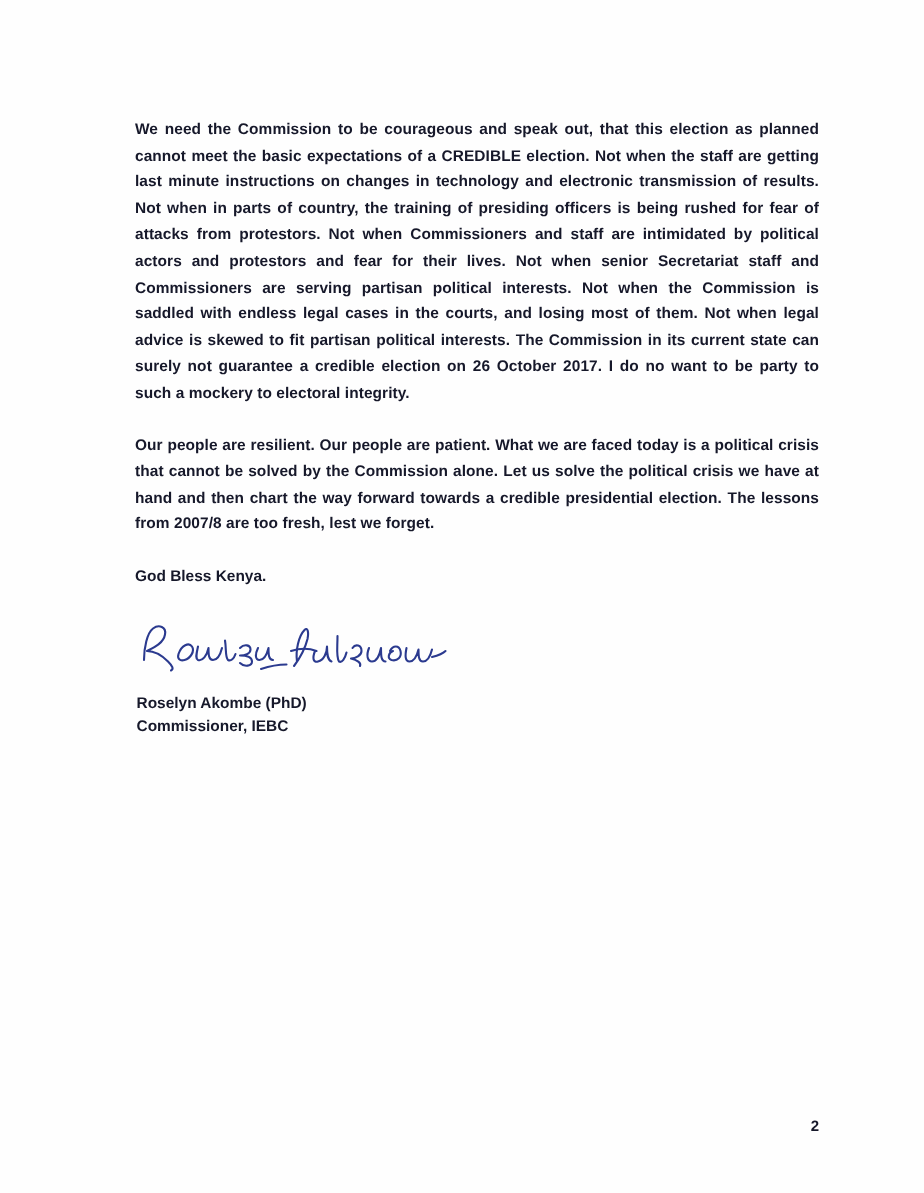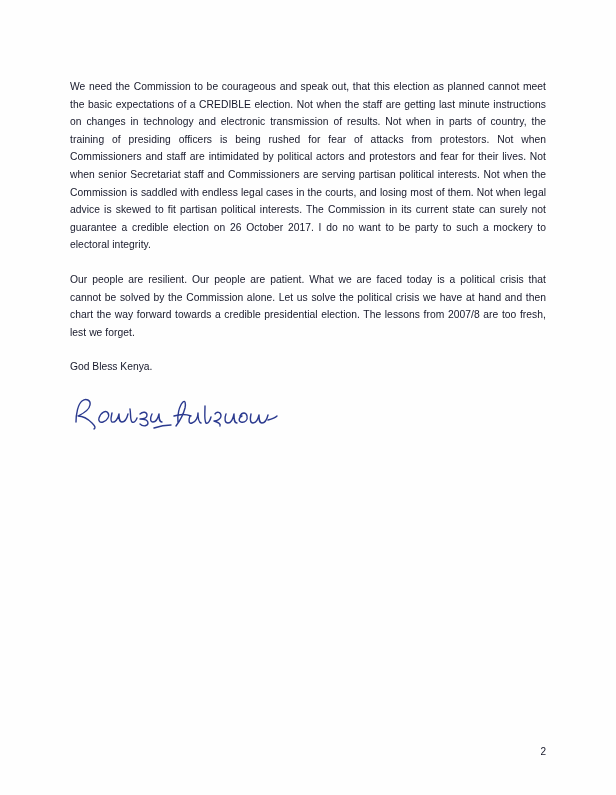--- a/index.html
+++ b/index.html
@@ -13,21 +13,22 @@
     position: relative;
     font-family: "Liberation Sans", sans-serif;
     color: #1c1c2b;
     overflow: hidden;
   }
   .page {
     position: absolute;
     inset: 0;
     background: #fefefe;
     box-sizing: border-box;
-    padding: 78px 70px 40px 70px;
+    padding: 78px 70px 40px 90px;
+    font-weight: bold;
   }
   .para {
     font-size: 10.3px;
     line-height: 17.6px;
     text-align: justify;
     text-justify: inter-word;
     margin: 0 0 17px 0;
     color: #16182a;
     letter-spacing: 0.05px;
   }
@@ -99,15 +100,19 @@
           <path d="M145 22 C147 19, 151 20, 151 24 C151 27, 147 29, 144 29 C148 30, 151 32, 150 34"></path>
           <path d="M156 22 C154 27, 155 31, 158 31 C161 31, 163 27, 164 22 C164 27, 164 31, 167 31"></path>
           <path d="M170 24 C172 20, 176 20, 177 24 C178 28, 175 31, 171 30 C168 29, 169 25, 172 24"></path>
           <path d="M181 22 C180 27, 180 31, 183 31 C186 31, 188 27, 189 23 C189 27, 189 31, 192 31 C195 31, 197 27, 198 23"></path>
           <path d="M198 28 C202 27, 205 26, 207 24"></path>
         </g>
       </svg>
     </div>
   </div>
 
+  <div class="signer">
+    <div>Roselyn Akombe (PhD)</div>
+    <div>Commissioner, IEBC</div>
+  </div>
 
   <div class="page-number">2</div>
 </div>
 
 </body></html>

